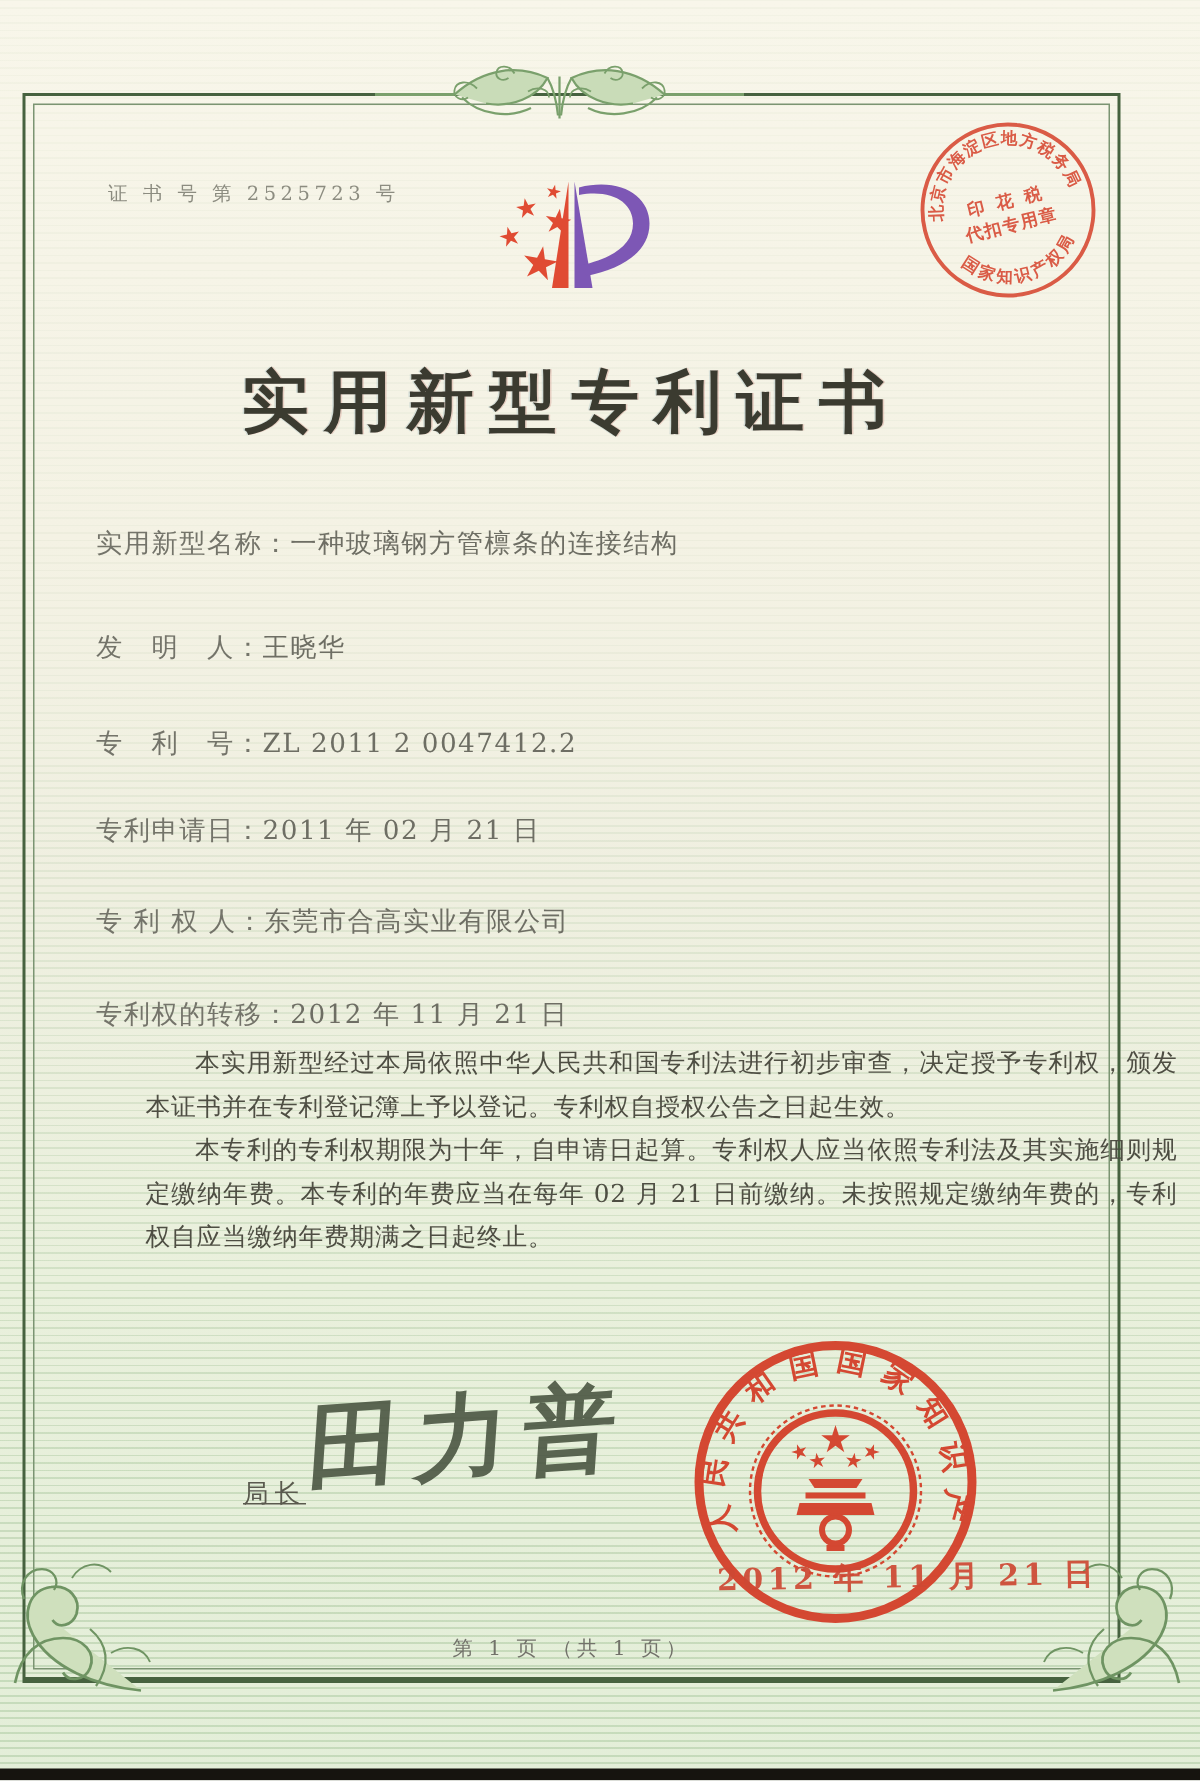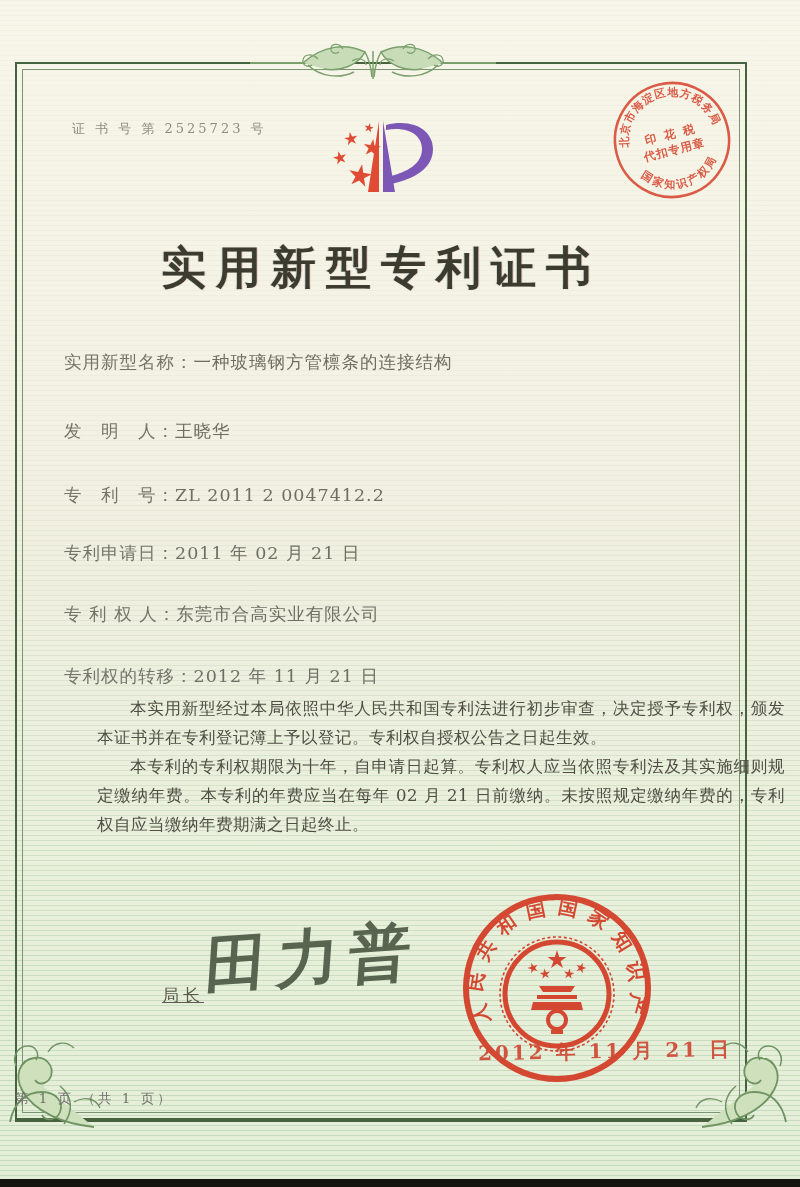--- a/index.html
+++ b/index.html
@@ -58,21 +58,21 @@
     transform:rotate(-4deg) skewX(-8deg);
     font-weight:bold;opacity:.88;
   }
   .tax-stamp{left:612px;top:80px;width:120px;height:120px;transform:rotate(-14deg);opacity:.93;}
   .seal{left:459px;top:890px;width:196px;height:196px;opacity:.95;}
   .seal-date{
     left:478px;top:1038px;font-size:20px;color:#ce4934;letter-spacing:3px;
     transform:rotate(-1deg);font-weight:bold;opacity:.92;
   }
   .footer{
-    left:15px;top:1090px;width:732px;
+    left:15px;top:1090px;width:732px;text-align:center;
     font-size:13.5px;color:#72726a;letter-spacing:3px;
   }
   .scan-bottom{position:absolute;left:0;bottom:0;width:800px;height:8px;background:#16140f;}
   .top-ornament{left:248px;top:39px;width:250px;height:48px;}
   .corner-orn{width:100px;height:100px;}
   .corner-bl{left:4px;top:1032px;}
   .corner-br{left:692px;top:1032px;transform:scaleX(-1);}
   svg{display:block;}
 </style>
 </head>

